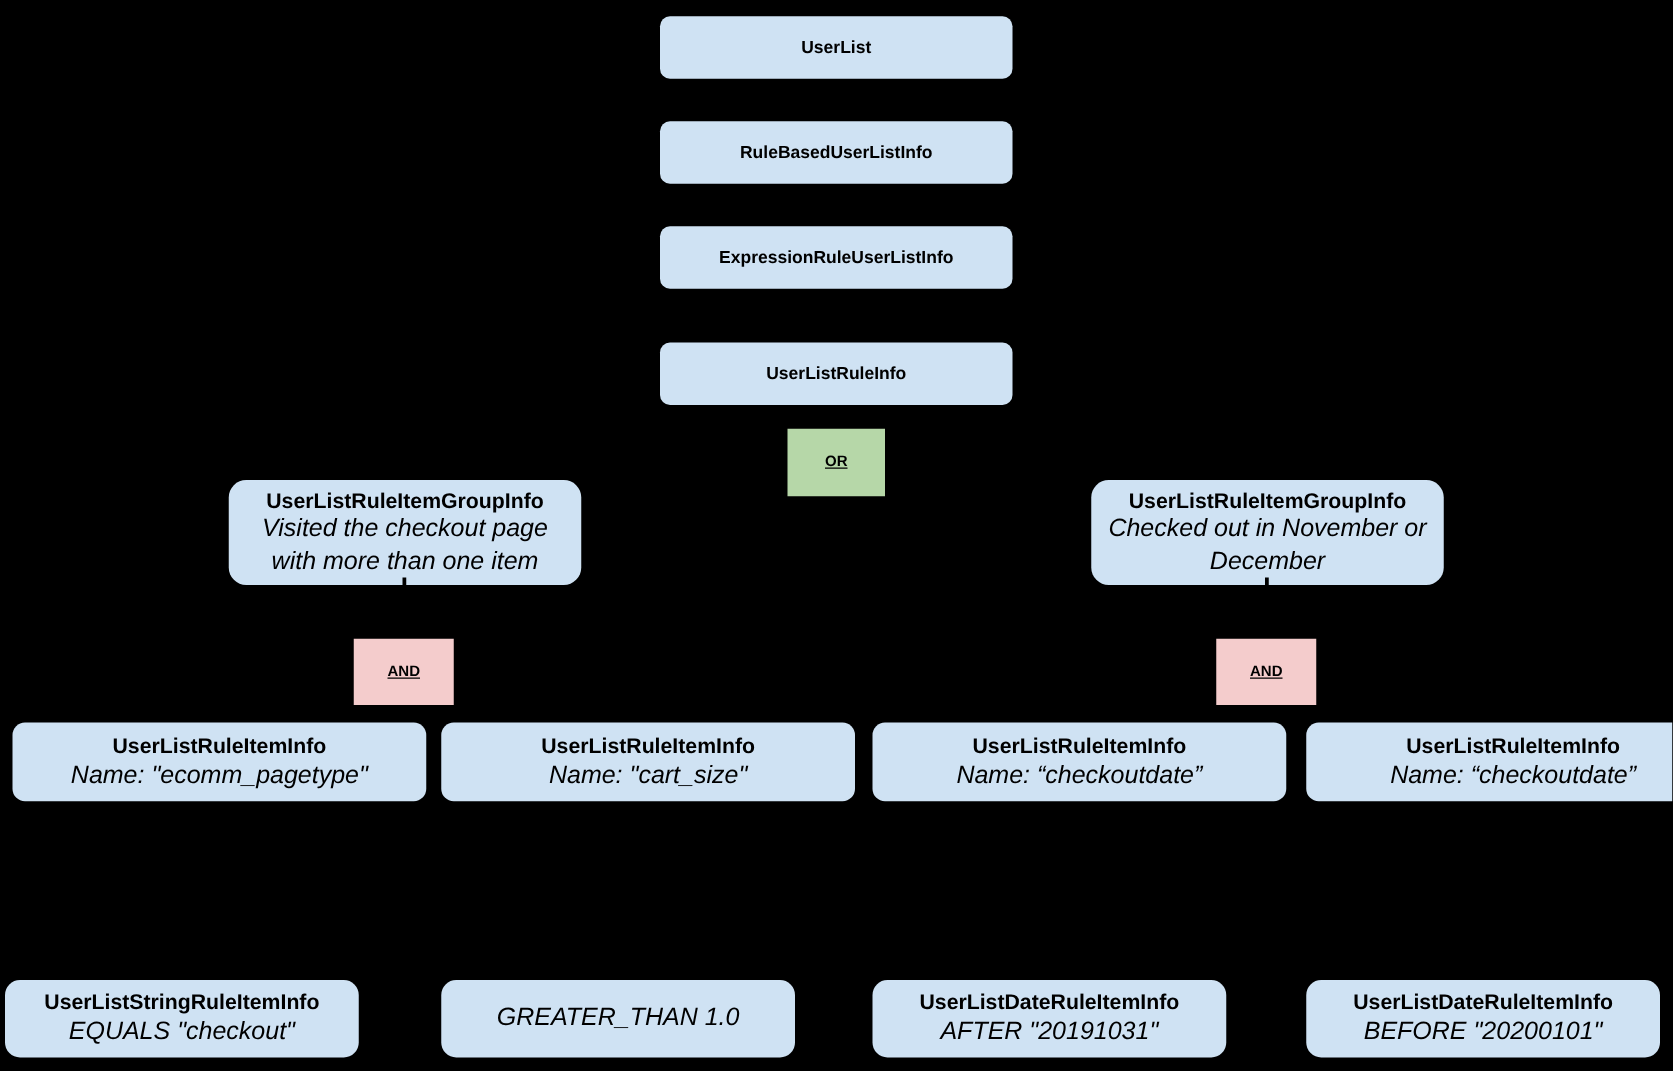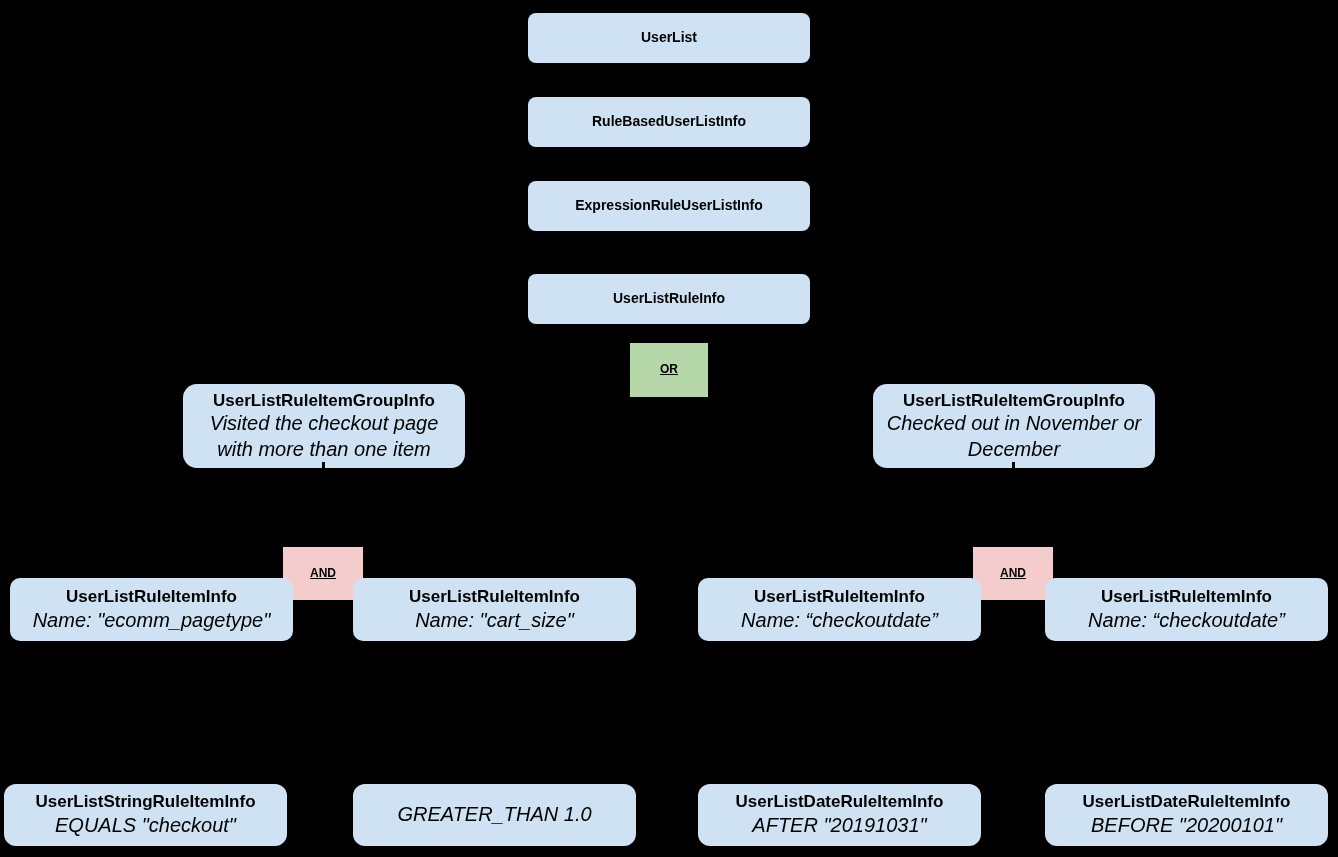--- a/index.html
+++ b/index.html
@@ -48,25 +48,24 @@
     font-weight: bold;
     font-size: 12px;
     border-radius: 0;
     text-decoration: underline;
   }
   .and-node {
     background: #f4cccc;
     top: 511px;
     width: 80px;
     height: 53px;
-    margin-top: 36px;
   }
   .item-node {
     top: 578px;
-    width: 283px;
+    width: 331px;
     height: 63px;
     border-radius: 10px;
   }
   .leaf-node {
     top: 784px;
     width: 283px;
     height: 62px;
     border-radius: 12px;
   }
   .node-title {

